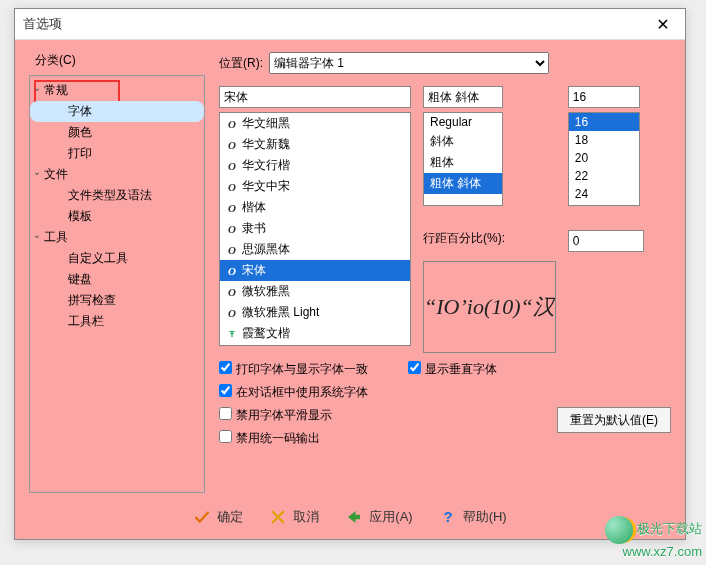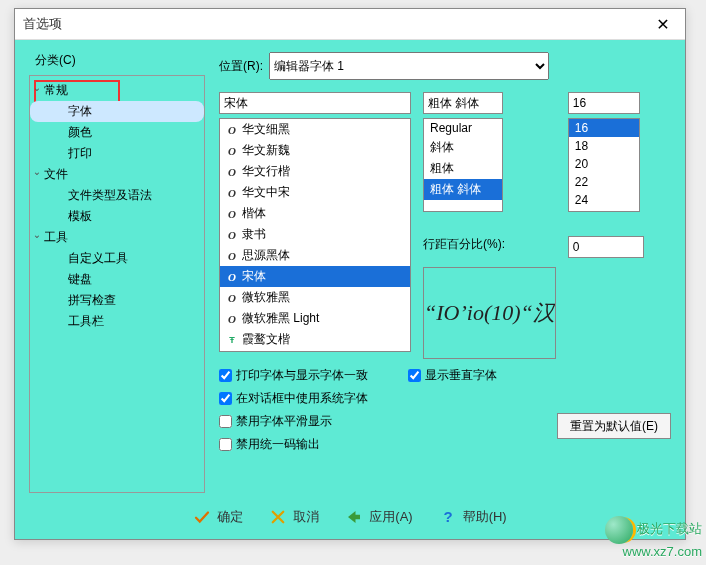--- a/index.html
+++ b/index.html
@@ -11,21 +11,21 @@
     height: 565px;
     position: relative;
     overflow: hidden;
   }
   .dialog {
     position: absolute;
     left: 14px;
     top: 8px;
     width: 670px;
     height: 530px;
-    background: #5eead4;
+    background: #fca5a5;
     border: 1px solid #888;
     box-shadow: 0 2px 10px rgba(0,0,0,.15);
   }
   .titlebar {
     height: 30px;
     display: flex;
     align-items: center;
     padding: 0 8px;
     background: #fff;
     border-bottom: 1px solid #ddd;
@@ -68,21 +68,21 @@
     position: absolute;
     left: 4px; top: 4px;
     width: 82px; height: 22px;
     pointer-events: none;
   }
   .main-col { flex: 1; }
   .loc-row { display: flex; align-items: center; margin-bottom: 12px; gap: 6px; }
   .loc-row select {
     flex: none;
     width: 280px;
-    height: 28px;
+    height: 22px;
     font-family: inherit;
     font-size: 12px;
   }
   .lists-row { display: flex; gap: 12px; height: 260px; margin-bottom: 10px; }
   .col { display: flex; flex-direction: column; }
   .col input[type=text] {
     height: 22px;
     box-sizing: border-box;
     font-family: inherit;
     font-size: 12px;
@@ -133,21 +133,21 @@
     display: flex;
     align-items: center;
     justify-content: center;
     font-family: "Times New Roman", serif;
     font-style: italic;
     font-size: 22px;
     color: #222;
     overflow: hidden;
   }
   .checks { margin-top: 2px; }
-  .chk-row { display: flex; align-items: center; padding: 3px 0; gap:4px;}
+  .chk-row { display: flex; align-items: flex-start; padding: 3px 0; gap:4px;}
   .chk-row input { margin:0; }
   .checks-area { display:flex; gap:40px; }
   .reset-row { display:flex; margin-top:26px; }
   .reset-row button {
     margin-left: auto;
     height: 26px;
     padding: 0 12px;
     font-family: inherit;
     font-size:12px;
     background:#f5f5f5;

